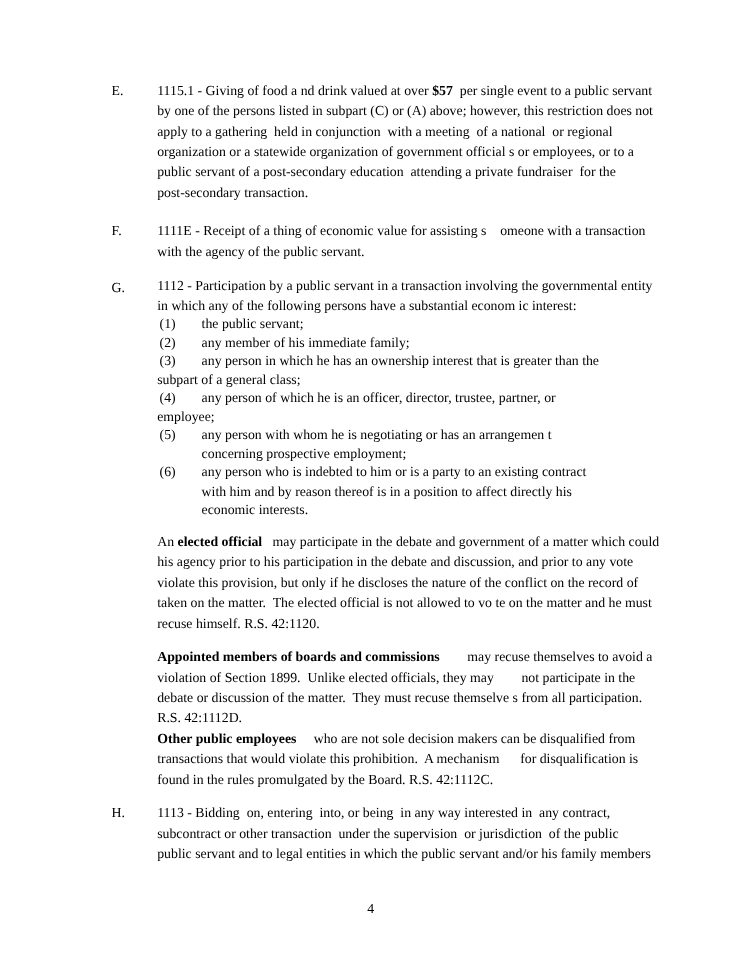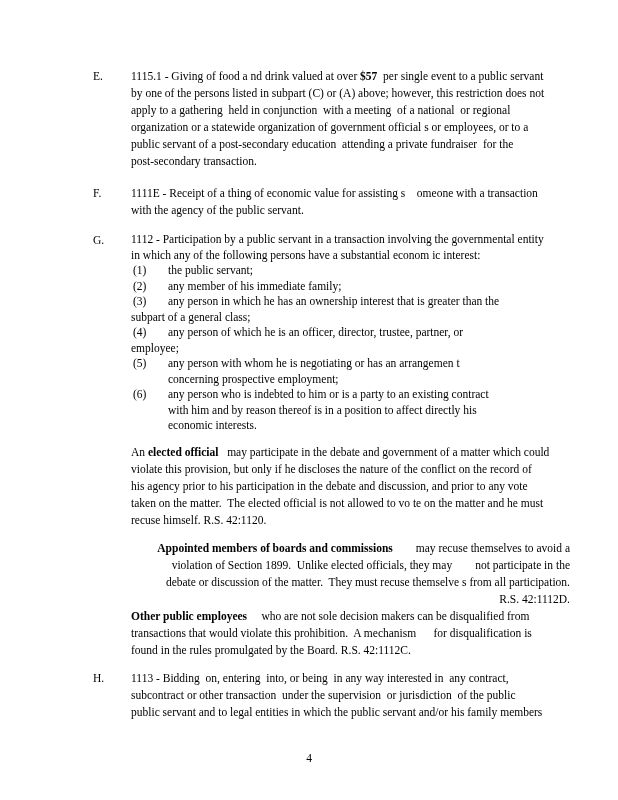--- a/index.html
+++ b/index.html
@@ -21,21 +21,21 @@
   .content {
     padding: 68px 48px 0 93px;
   }
   .block {
     display: flex;
     align-items: flex-start;
   }
   .block-f { margin-top: 15px; }
   .block-g { margin-top: 13px; }
   .block-elected { margin-top: 10px; }
-  .block-appointed { margin-top: 11px; text-align: right; }
+  .block-appointed { margin-top: 11px; }
   .block-other { }
   .block-h { margin-top: 11px; }
   .label {
     flex: 0 0 38px;
     width: 38px;
   }
   .rows {
     flex: 1 1 auto;
     min-width: 0;
   }
@@ -102,22 +102,22 @@
           <div class="line"><span class="num">(6)</span><span>any person who is indebted to him or is a party to an existing contract</span></div>
           <div class="line ind1"><span>with him and by reason thereof is in a position to affect directly his</span></div>
           <div class="line ind1"><span>economic interests.</span></div>
         </div>
     </div>
 
     <div class="block block-elected">
       <div class="label"></div>
       <div class="rows">
           <div class="line"><span>An </span><span class="b">elected official</span><span>   may participate in the debate and government of a matter which could</span></div>
+          <div class="line"><span>his agency prior to his participation in the debate and discussion, and prior to any vote</span></div>
           <div class="line"><span>violate this provision, but only if he discloses the nature of the conflict on the record of</span></div>
-          <div class="line"><span>his agency prior to his participation in the debate and discussion, and prior to any vote</span></div>
           <div class="line"><span>taken on the matter.  The elected official is not allowed to vo te on the matter and he must</span></div>
           <div class="line"><span>recuse himself. R.S. 42:1120.</span></div>
         </div>
     </div>
 
     <div class="block block-appointed">
       <div class="label"></div>
       <div class="rows">
           <div class="line"><span class="b">Appointed members of boards and commissions</span><span>        may recuse themselves to avoid a</span></div>
           <div class="line"><span>violation of Section 1899.  Unlike elected officials, they may        not participate in the</span></div>

